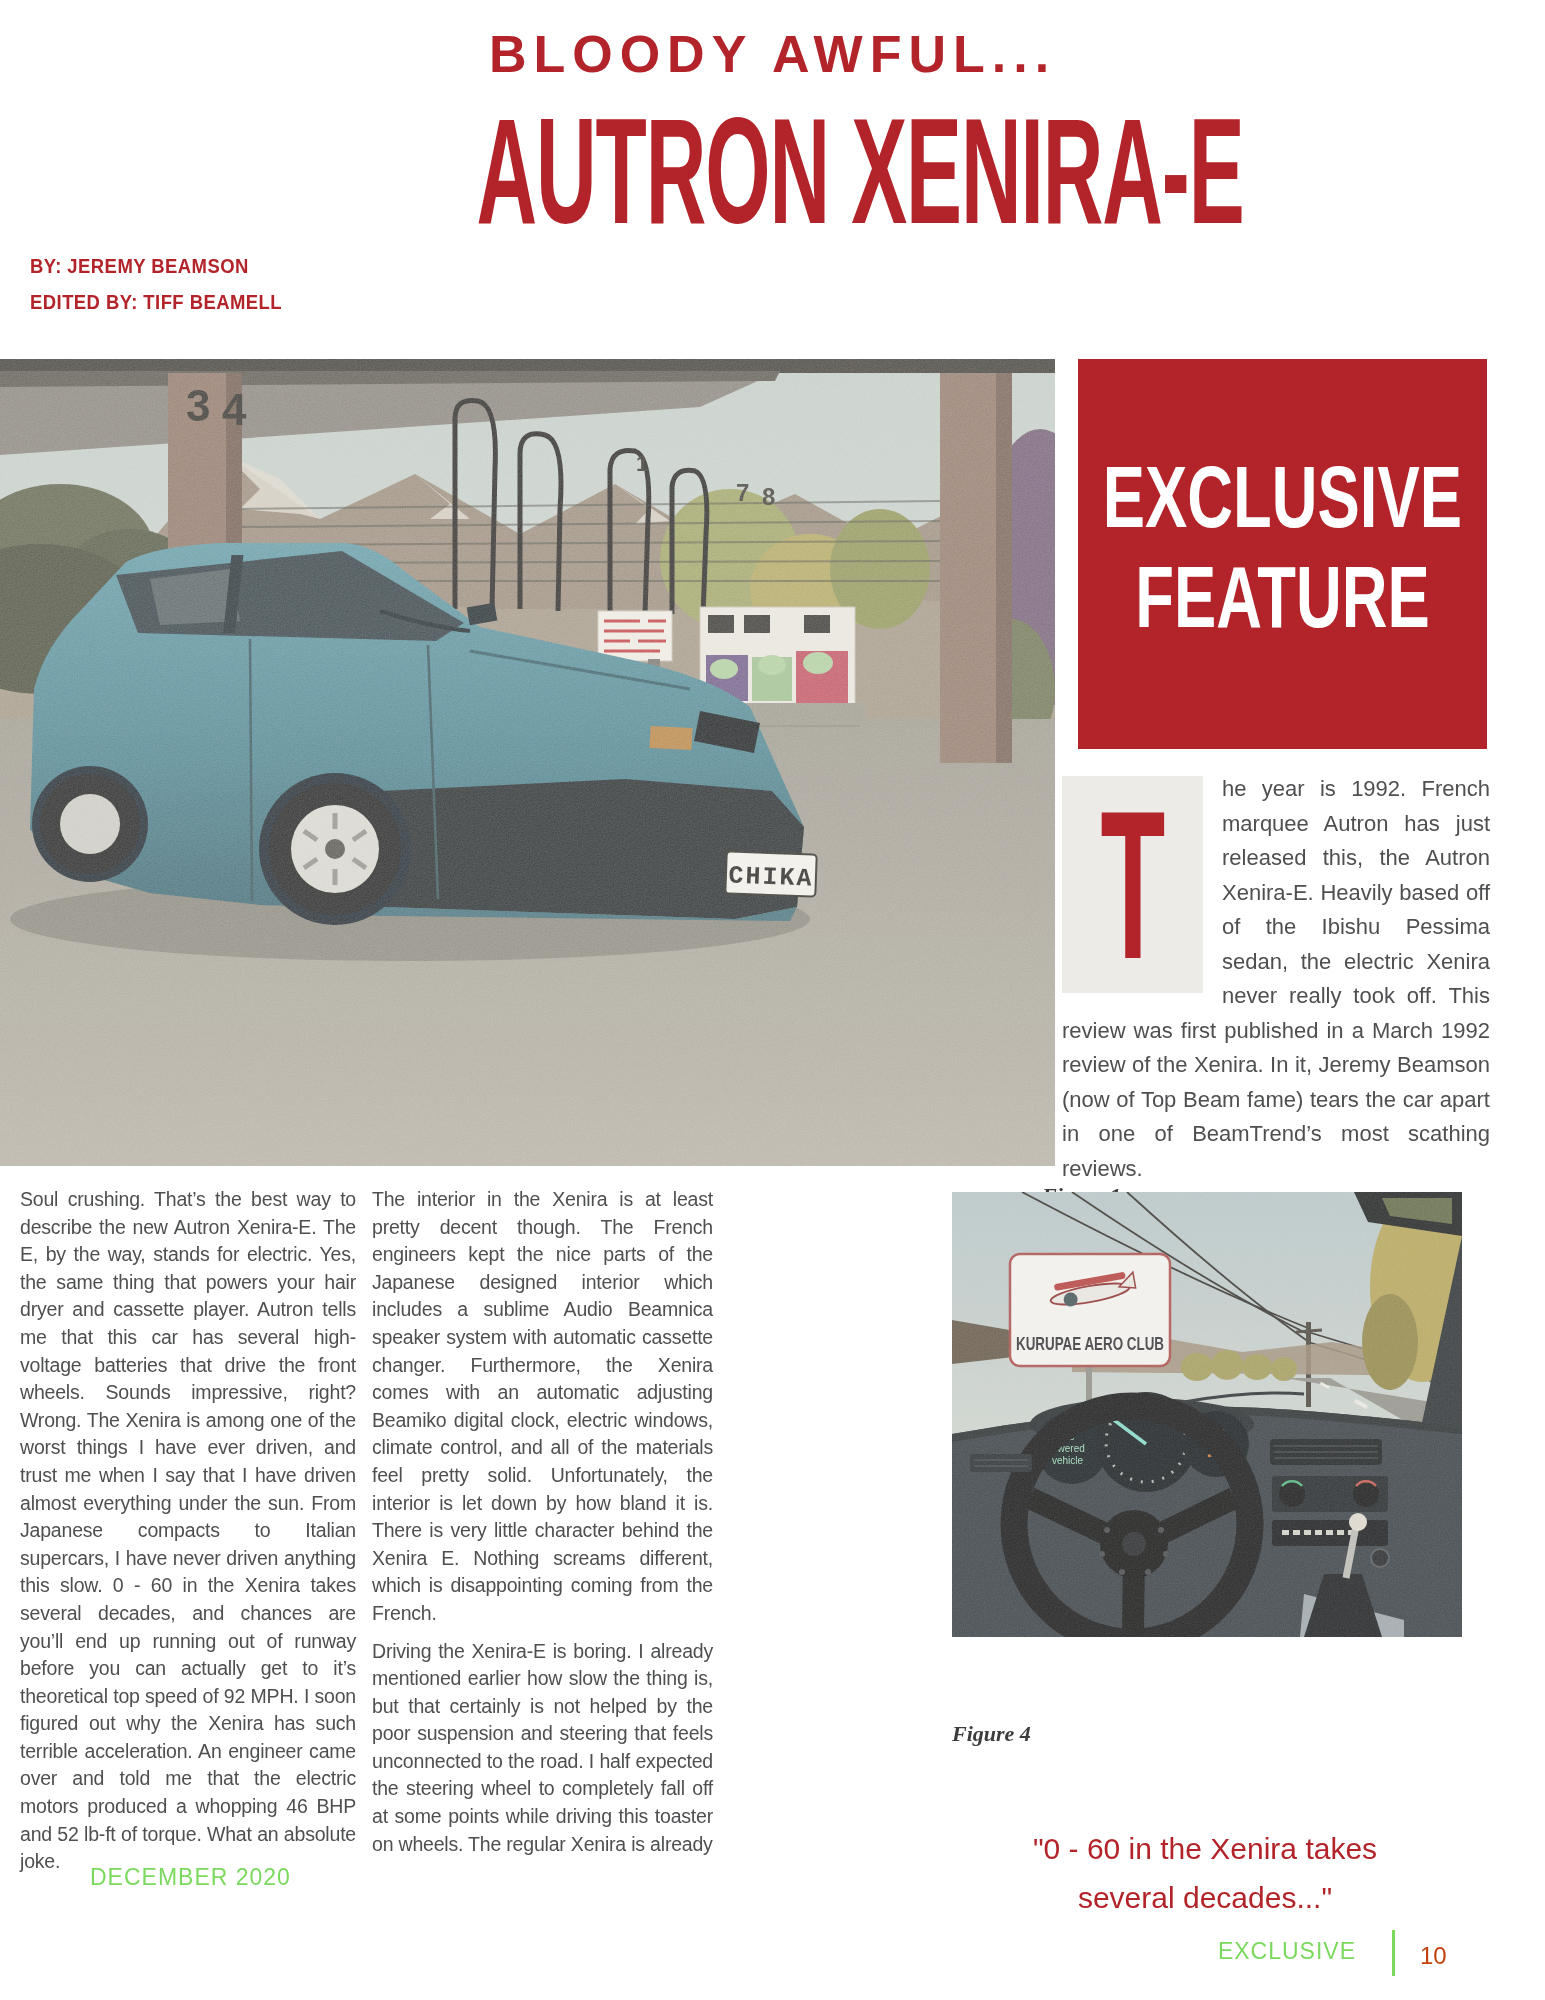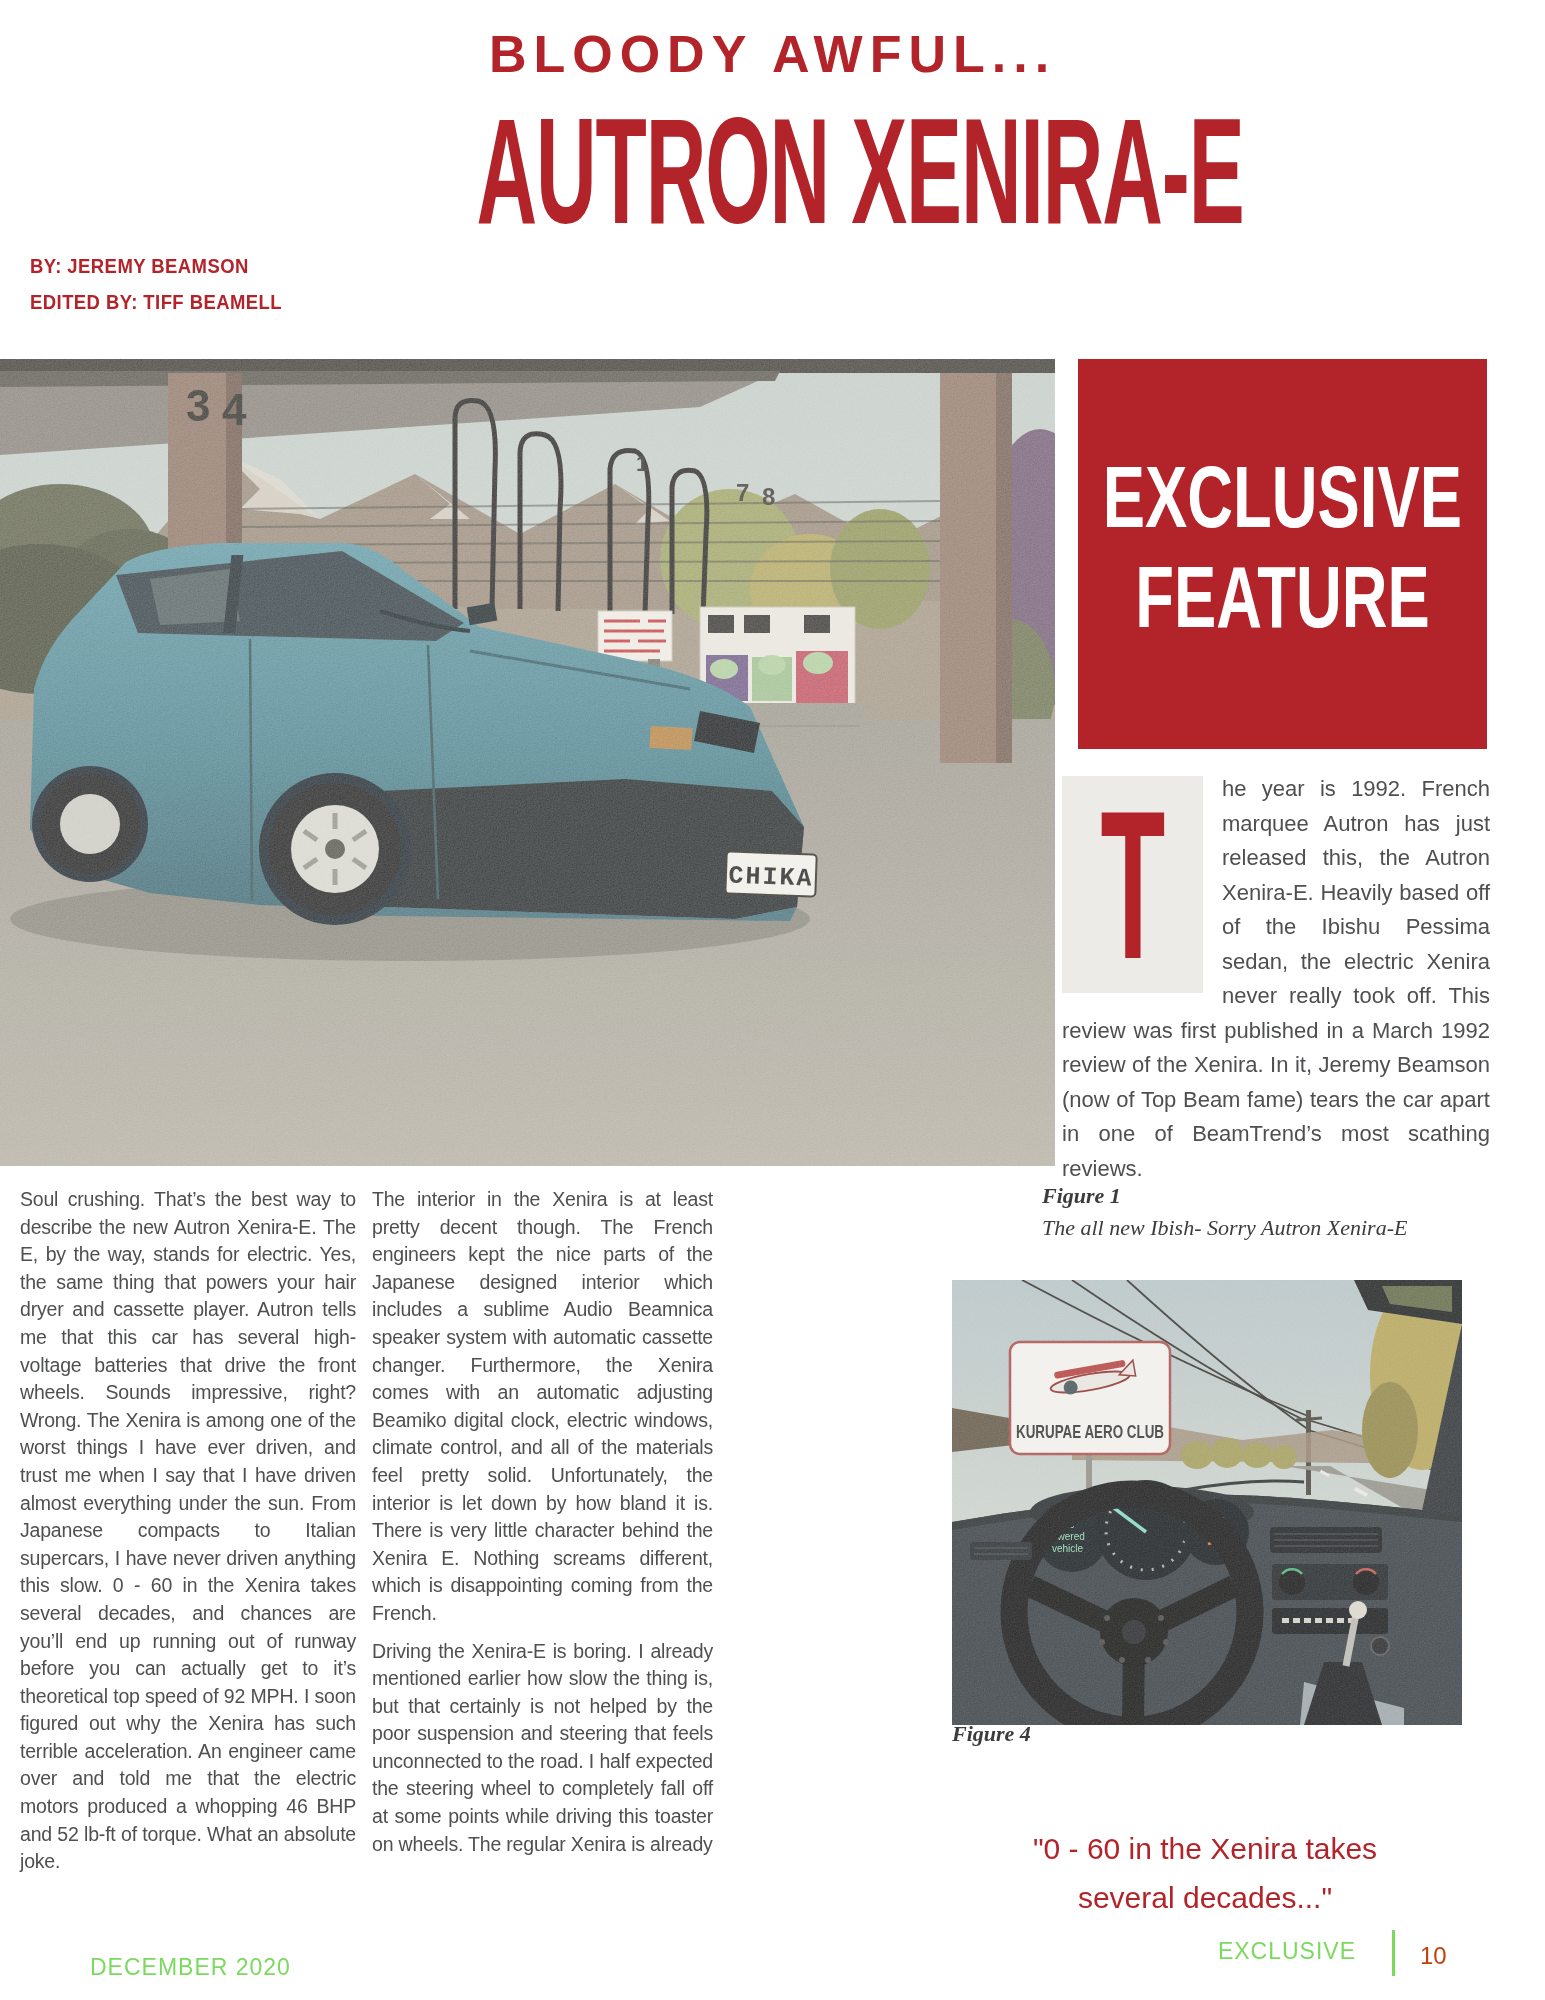--- a/index.html
+++ b/index.html
@@ -57,26 +57,26 @@
   .col2{left:372px;width:341px;}
   .col2 p{margin:0;}
   .col2 p + p{margin-top:10px;}
   .figcap{
     font-family:Liberation Serif, serif;font-style:italic;color:var(--cap);
     font-size:22px;line-height:32px;
   }
   .figcap .lab{font-weight:bold;}
   .figcap1{position:absolute;left:1042px;top:1180px;width:460px;}
   .figcap2{position:absolute;left:952px;top:1718px;width:516px;}
-  .photo-interior{position:absolute;left:952px;top:1280px;width:510px;height:445px;}
+  .photo-interior{position:absolute;left:952px;top:1192px;width:510px;height:445px;}
   .quote{
     position:absolute;left:935px;top:1824px;width:540px;text-align:center;
     color:var(--red);font-size:30px;line-height:49px;
   }
-  .footer-left{position:absolute;left:90px;top:1954px;color:var(--green);font-size:23px;letter-spacing:1px;}
+  .footer-left{position:absolute;left:90px;top:1864px;color:var(--green);font-size:23px;letter-spacing:1px;}
   .footer-right{position:absolute;left:1100px;top:1938px;width:256px;text-align:right;color:var(--green);font-size:23px;letter-spacing:1px;}
   .footer-bar{position:absolute;left:1392px;top:1930px;width:3px;height:46px;background:var(--green);}
   .footer-page{position:absolute;left:1420px;top:1942px;color:#c2410c;font-size:24px;}
   svg{display:block;}
 </style>
 </head>
 <body>
 
 <div class="kicker">BLOODY AWFUL...</div>
 

